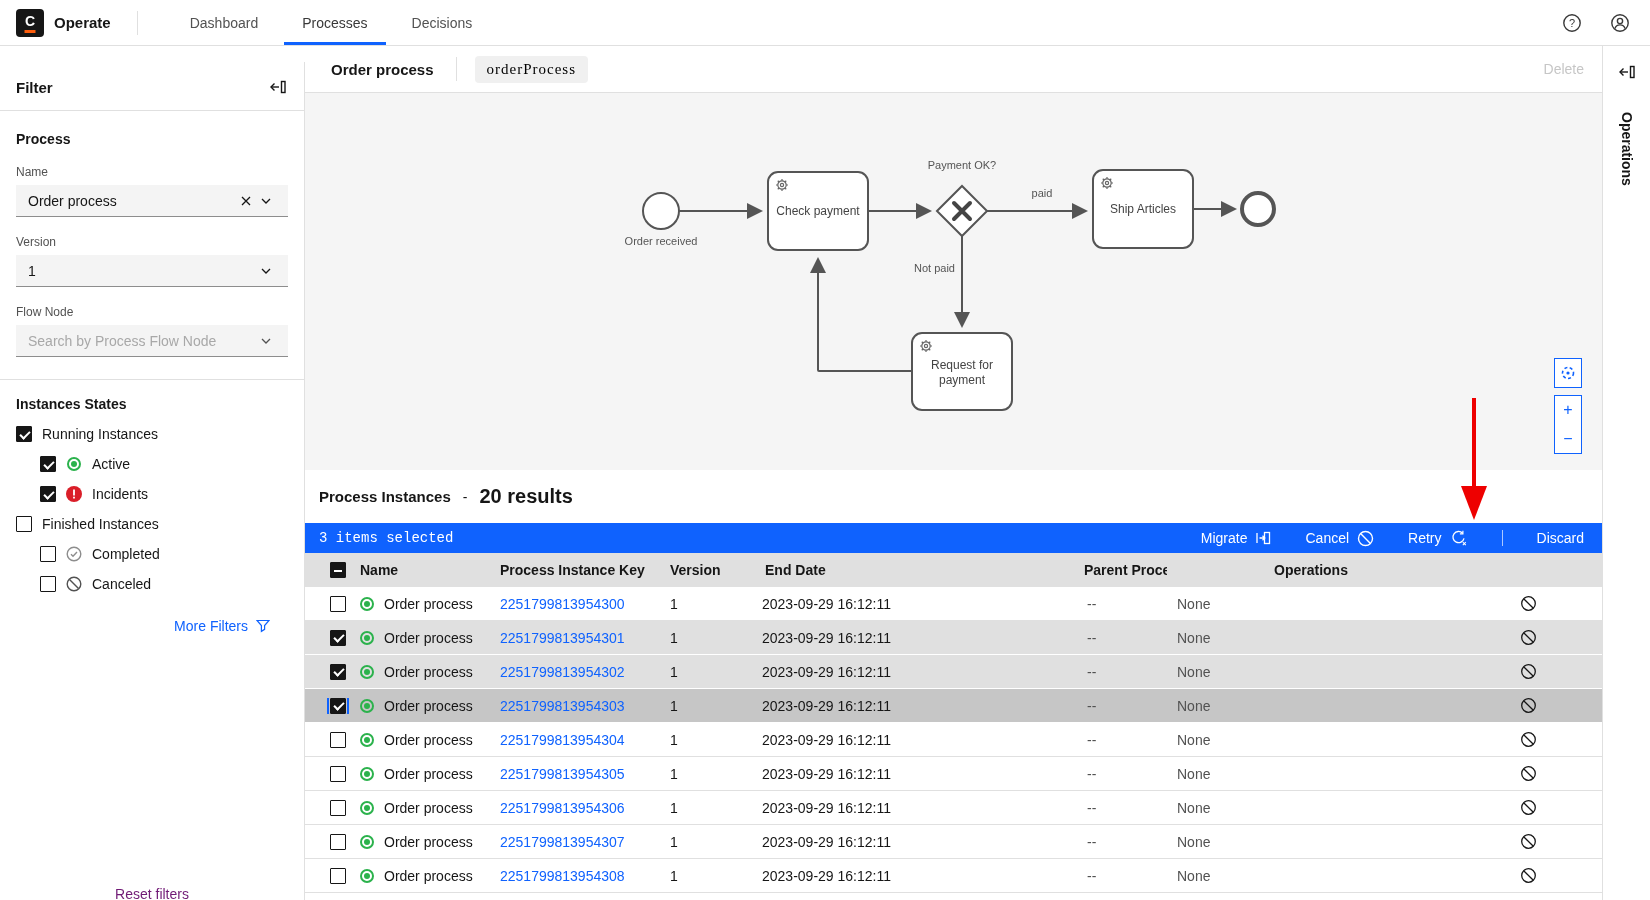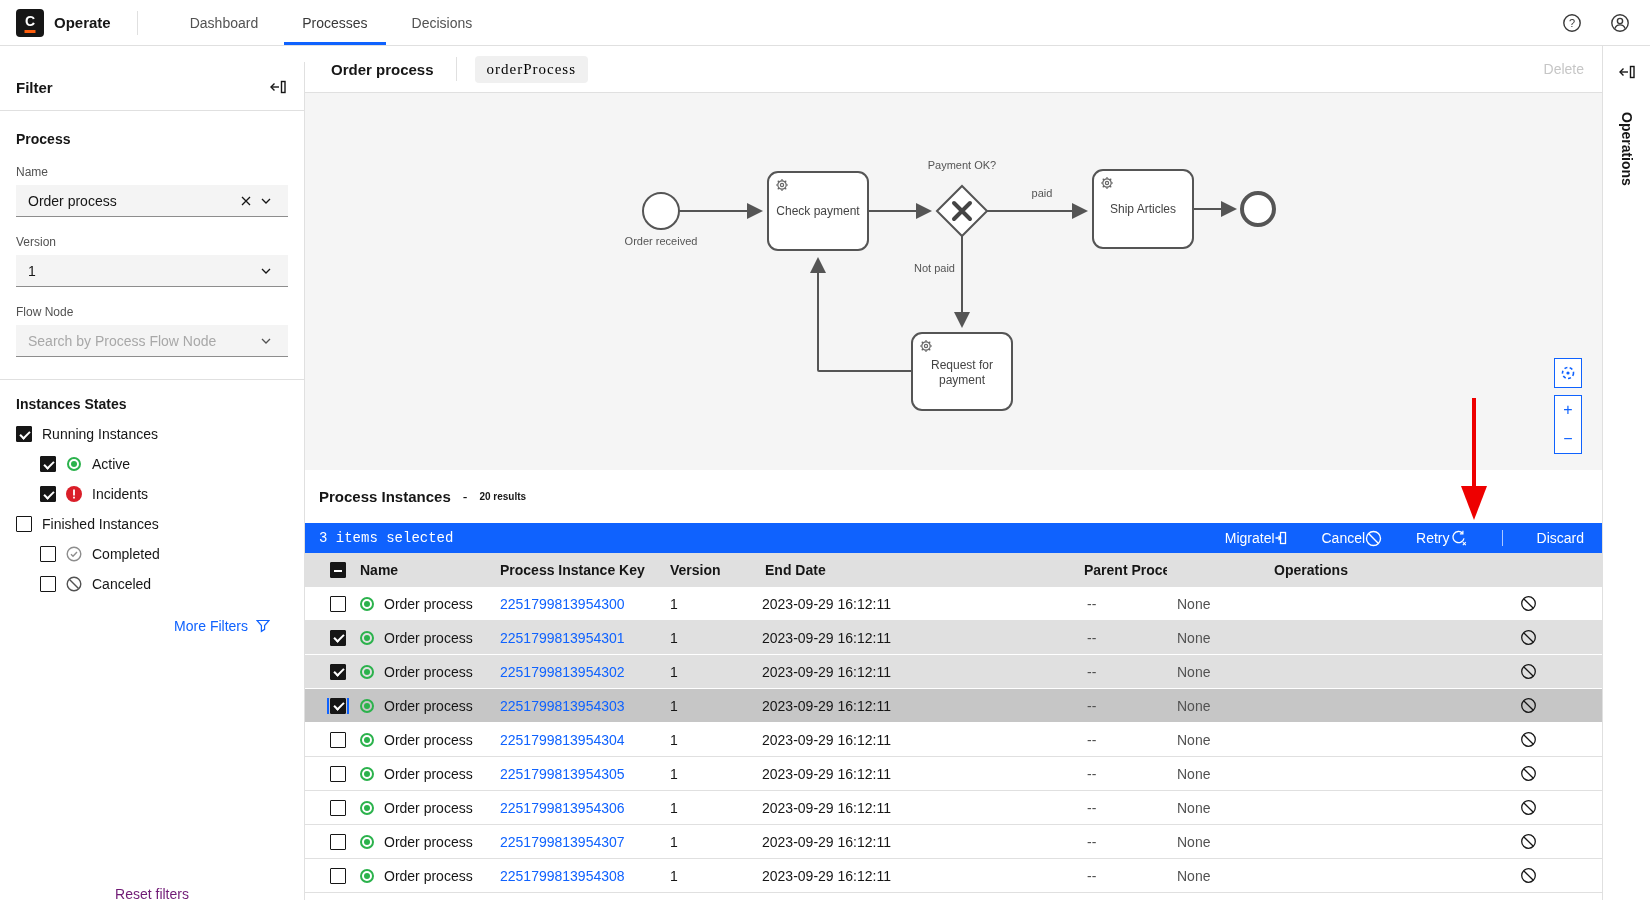--- a/index.html
+++ b/index.html
@@ -62,26 +62,26 @@
   .dg-btn{ position:absolute; width:28px; height:30px; background:#fff; border:1px solid #0f62fe; color:#0f62fe; display:flex; align-items:center; justify-content:center; font-size:16px; cursor:pointer;}
   .dg-reset{ left:1249px; top:265px;}
   .dg-plus{ left:1249px; top:302px;}
   .dg-minus{ left:1249px; top:331px; border-top:none;}
 
   .red-arrow{ position:absolute; left:1154px; top:352px; z-index:40; pointer-events:none;}
 
   .inst-header{ height:53px; display:flex; align-items:center; gap:12px; padding-left:14px; background:#fff;}
   .inst-title{ font-weight:bold; font-size:15px;}
   .inst-sep{ color:#161616; font-size:14px;}
-  .inst-count{ font-weight:bold; font-size:10px;}
+  .inst-count{ font-weight:bold; font-size:20px;}
 
   .sel-bar{ height:30px; background:#0f62fe; color:#fff; display:flex; align-items:center; font-size:14px;}
   .sel-text{ padding-left:14px;font-family:Liberation Mono, monospace;}
   .sel-actions{ margin-left:auto; display:flex; align-items:center; gap:34px; padding-right:18px;}
-  .sel-btn{ display:flex; align-items:center; cursor:pointer; color:#fff;}
+  .sel-btn{ display:flex; align-items:center; gap:8px; cursor:pointer; color:#fff;}
   .sel-div{ width:1px; height:16px; background:rgba(255,255,255,.65);}
 
   .tbl{ font-size:14px;}
   .trow, .thead{ display:grid; grid-template-columns:50px 145px 170px 82px 322px 93px 288px 1fr; align-items:center; height:34px;}
   .thead{ background:#e0e0e0; font-weight:bold;}
   .thead .c-start{ background:#d0d0d0; height:100%; display:flex; align-items:center;}
   .td{ overflow:hidden; white-space:nowrap;}
   .c-sel{ padding-left:25px; display:flex; align-items:center;}
   .c-name{ display:flex; align-items:center; gap:10px; padding-left:5px;}
   .c-start{ padding-left:10px; display:flex; align-items:center;}

